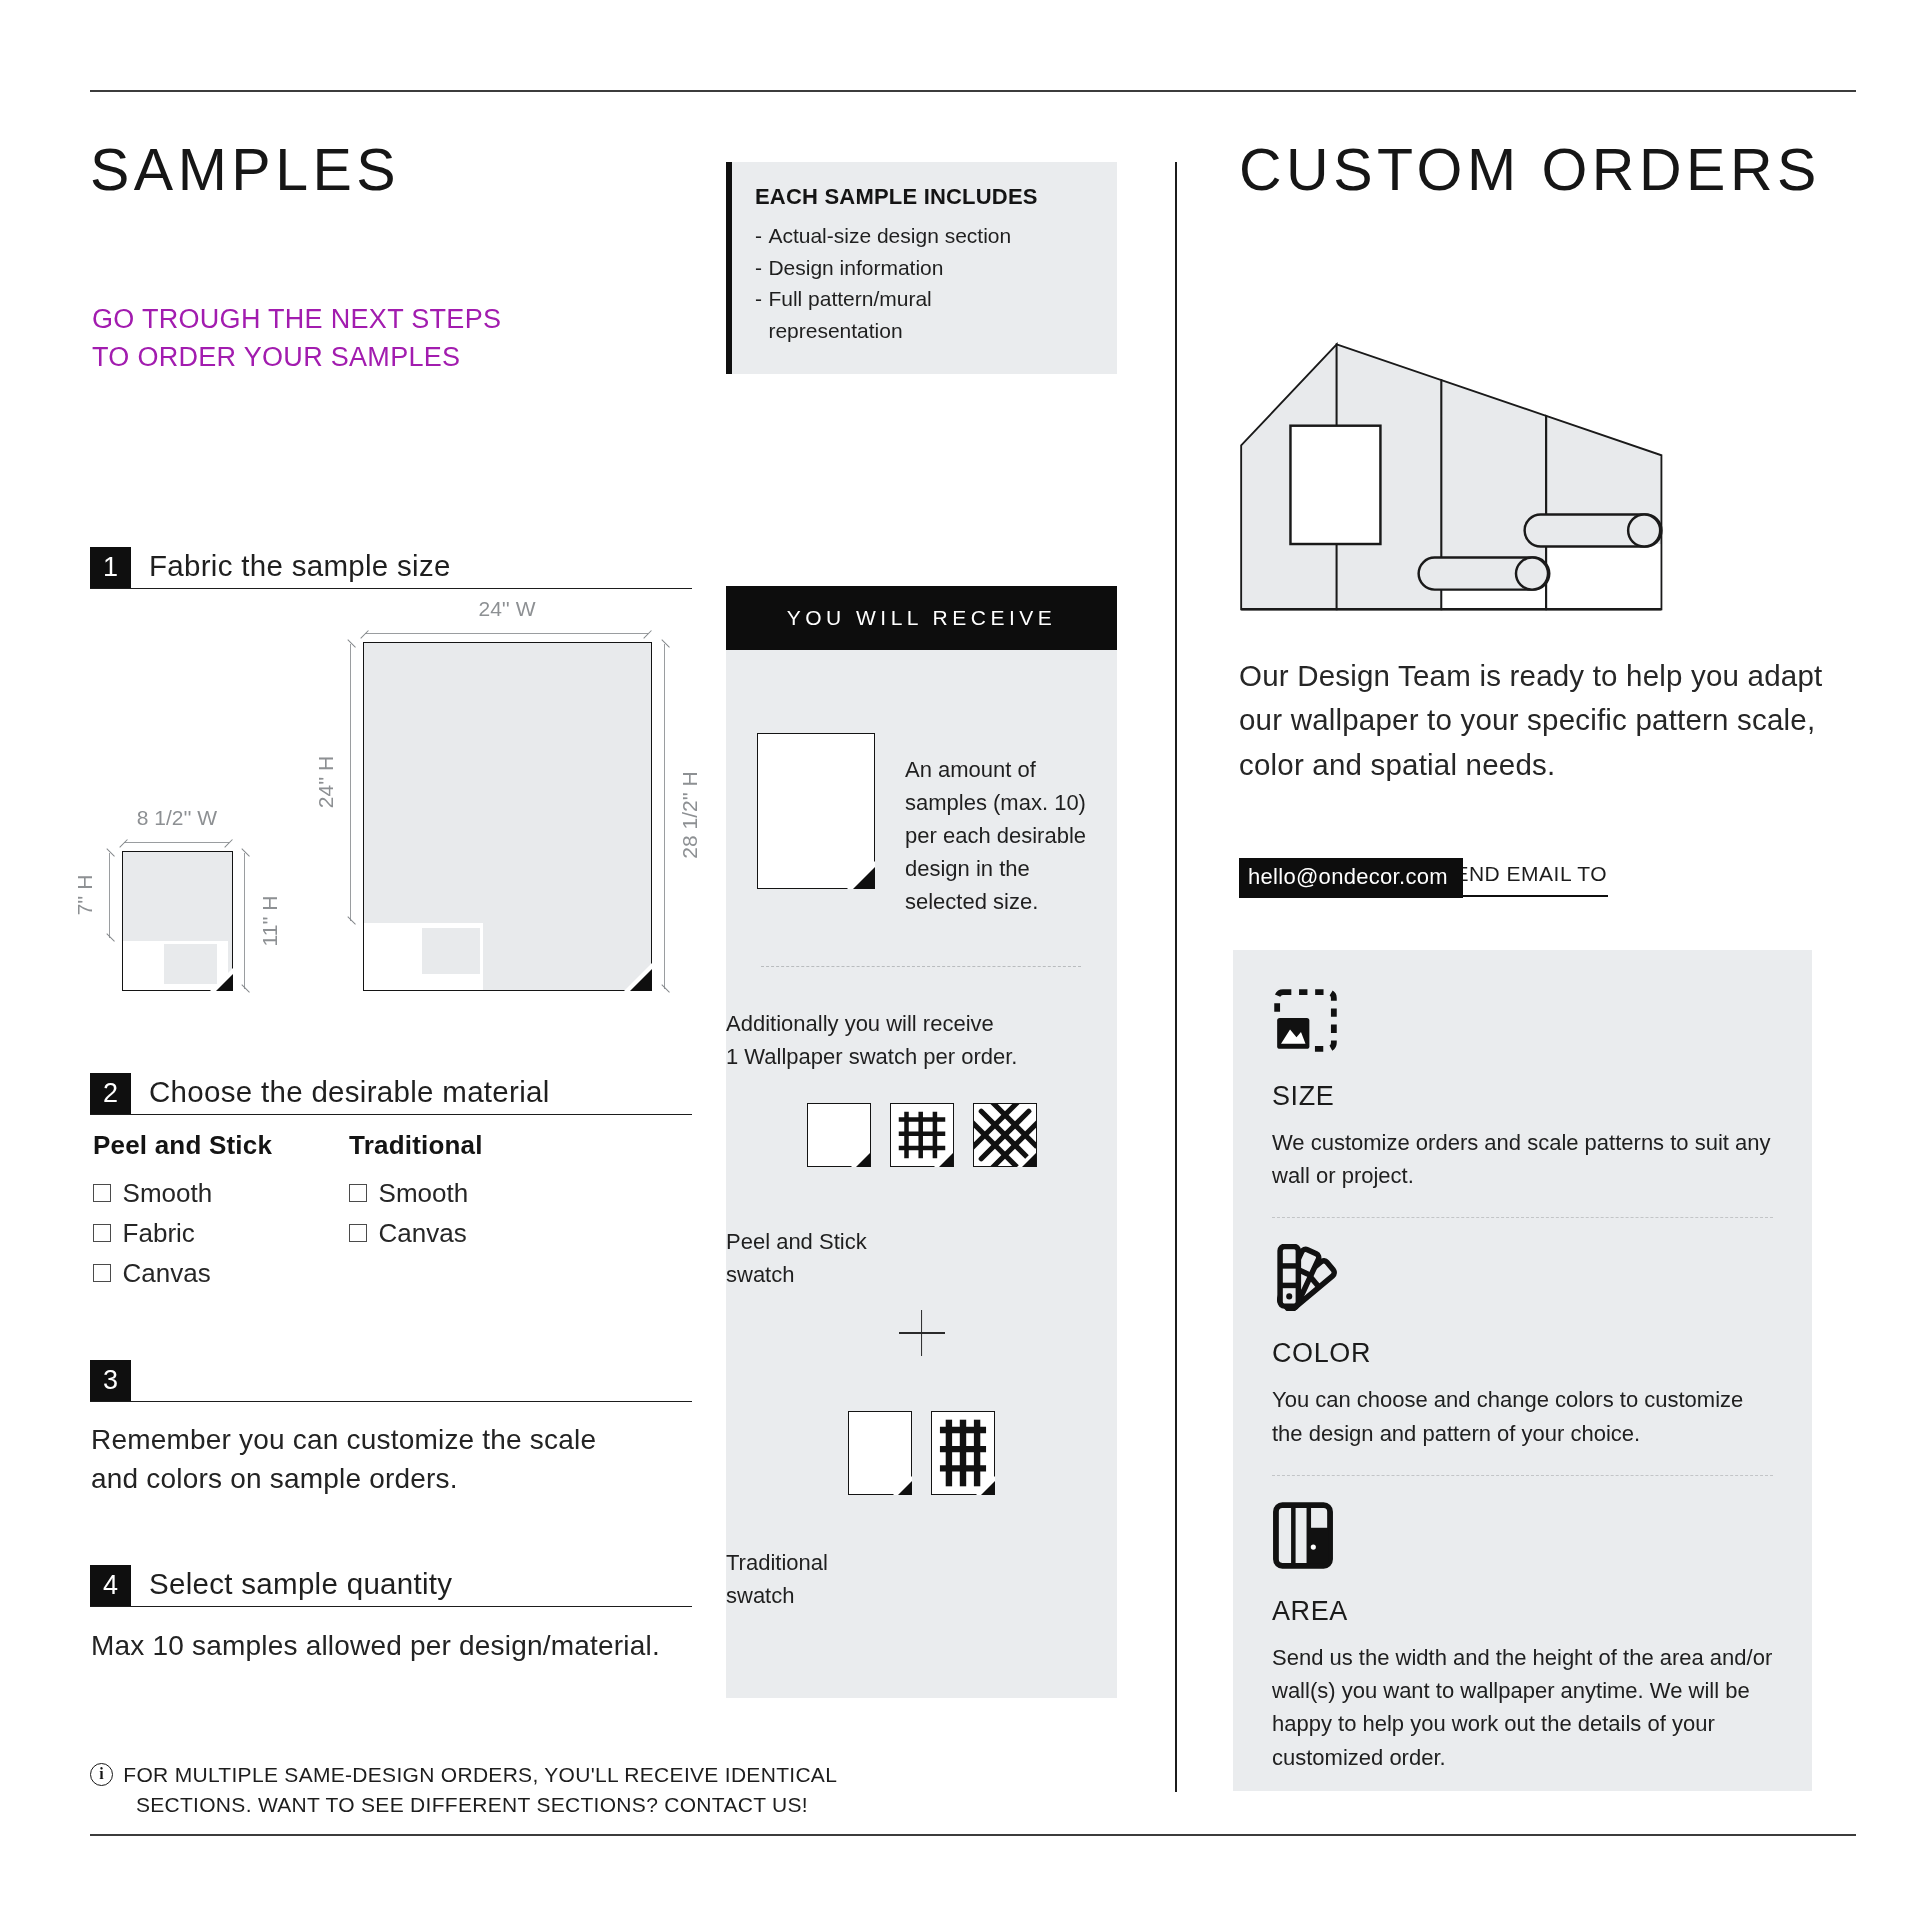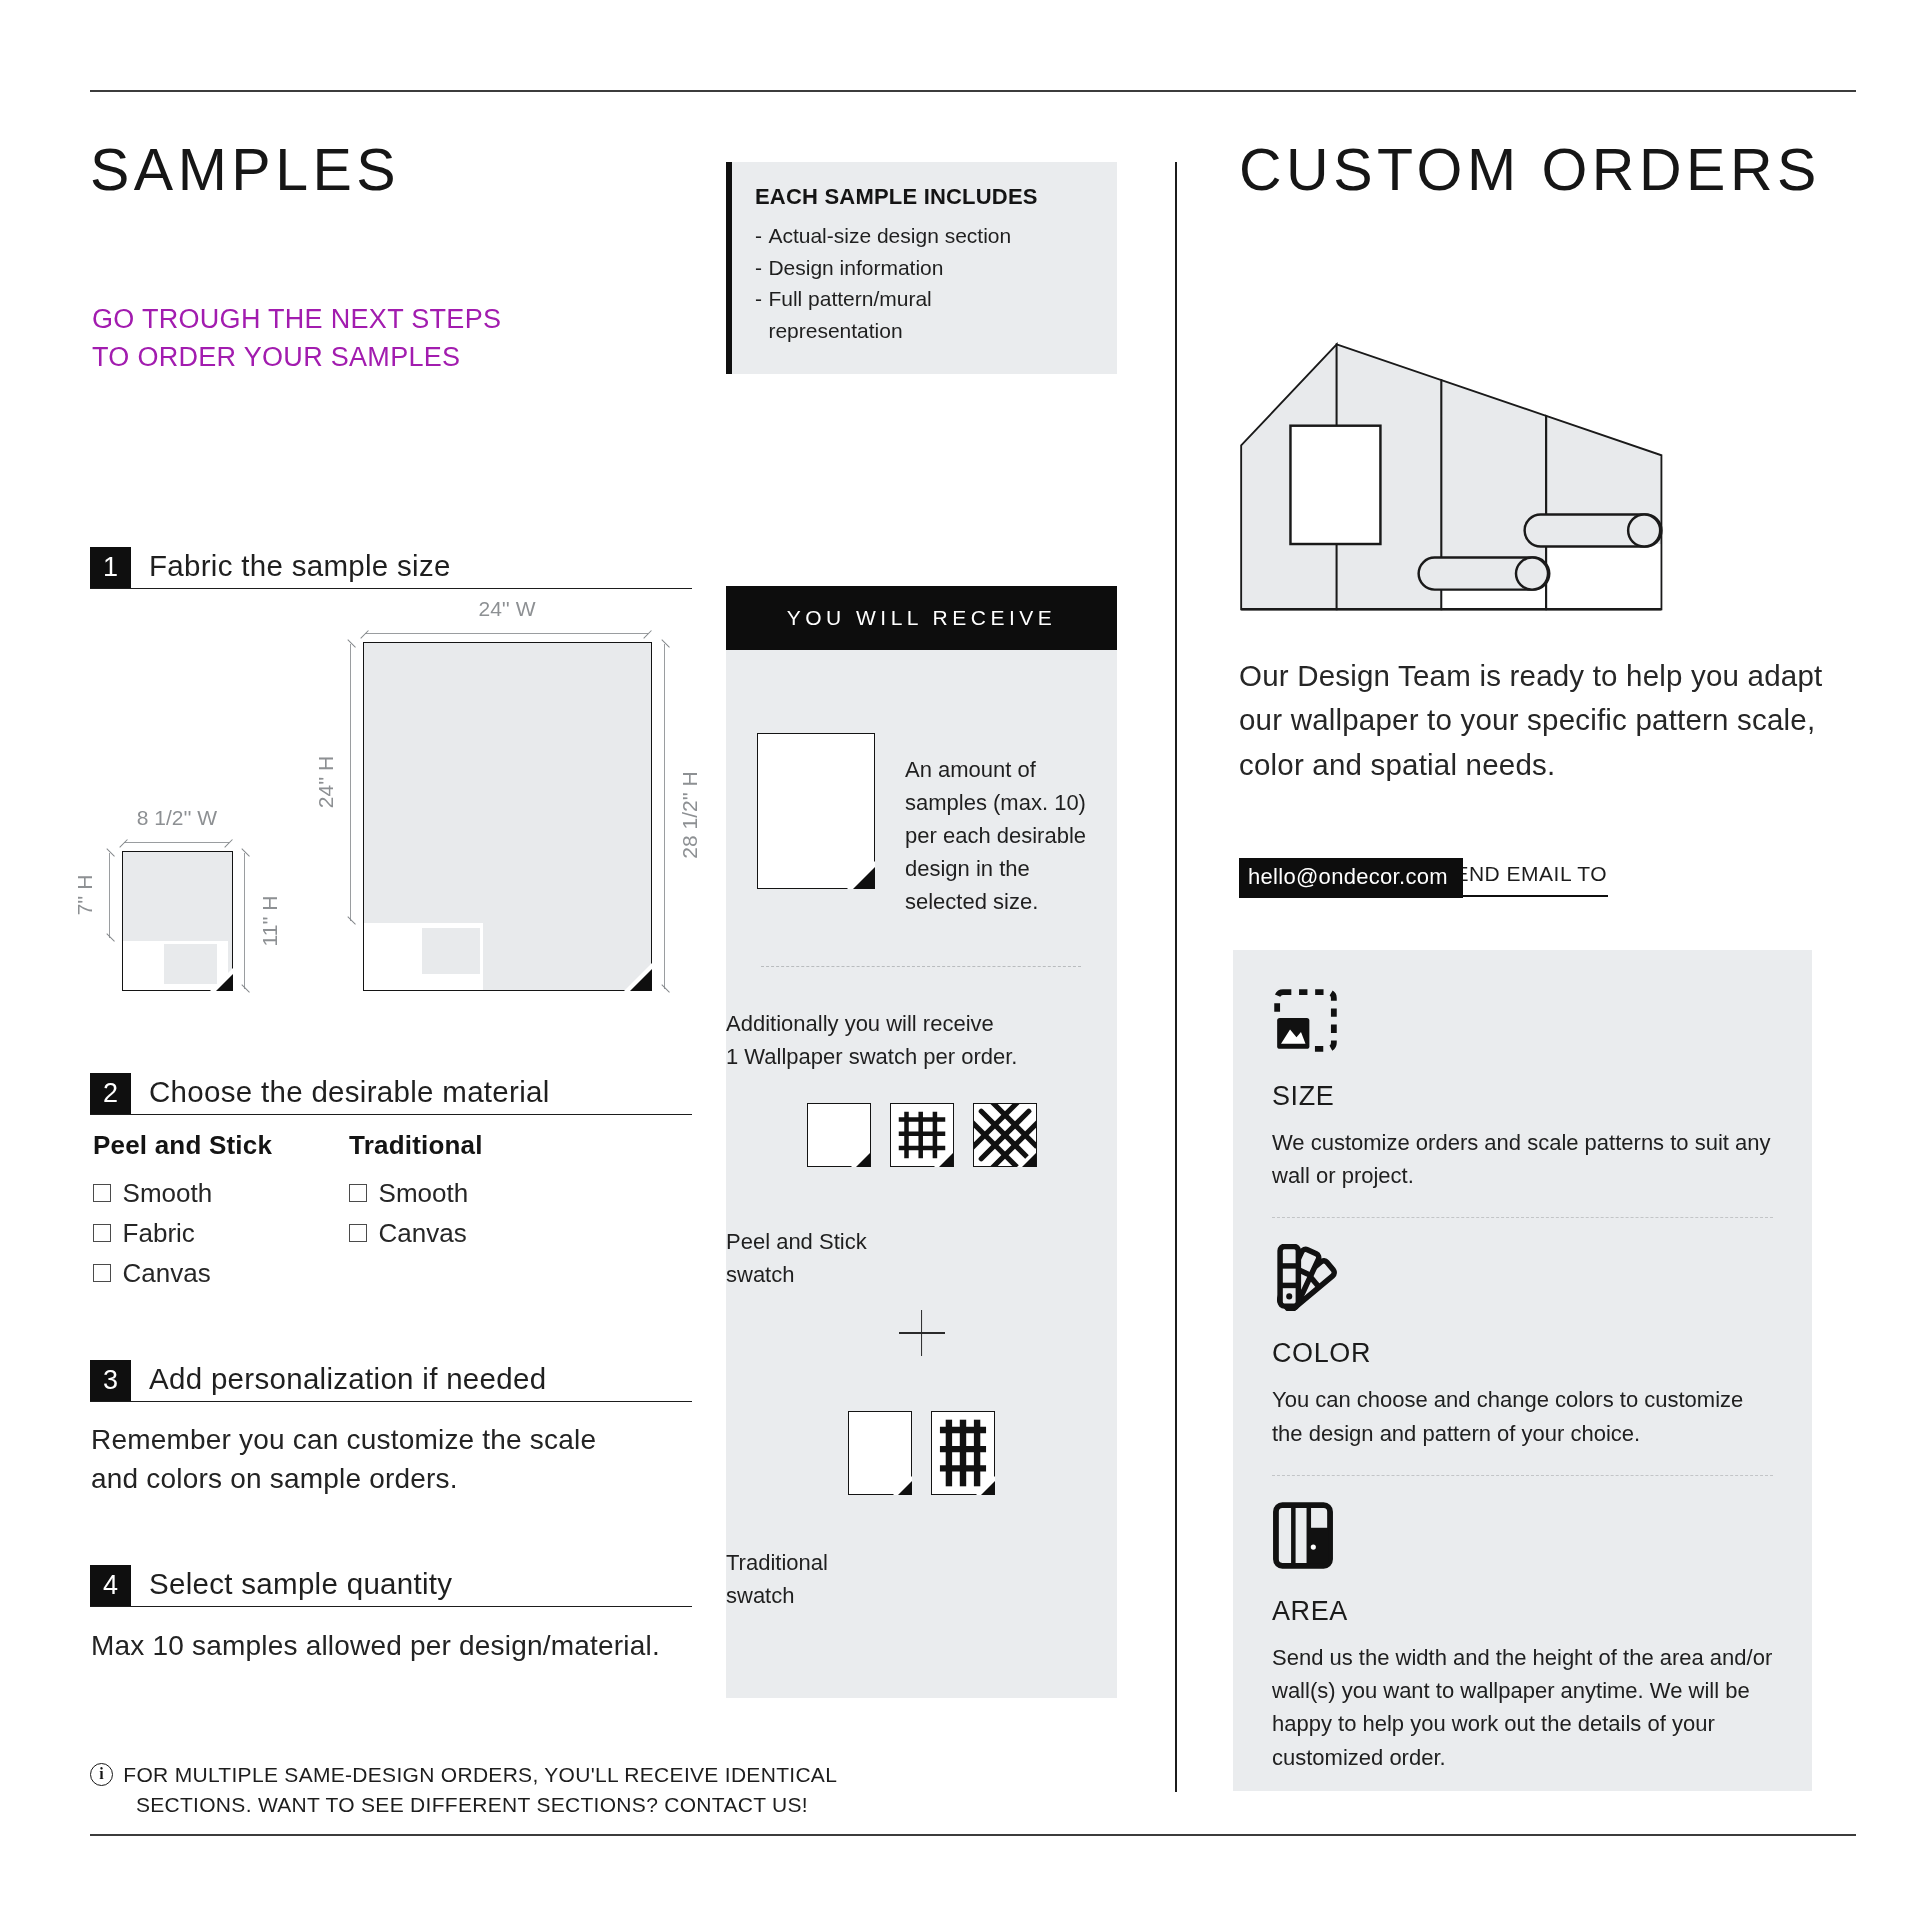--- a/index.html
+++ b/index.html
@@ -206,21 +206,20 @@
       <span class="lab">Smooth</span>
     </div>
     <div class="opt">
       <span class="cbx"></span>
       <span class="lab">Canvas</span>
     </div>
   </div>
 
   <div class="step" style="top:1360px;">
     <div class="badge">3</div>
-    <div class="stitle">Add personalization if needed</div>
   </div>
   <div class="note" style="top:1420px;width:533px;">Remember you can customize the scale and colors on sample orders.</div>
 
   <div class="step" style="top:1565px;">
     <div class="badge">4</div>
     <div class="stitle">Select sample quantity</div>
   </div>
   <div class="note" style="top:1626px;width:629px;">Max 10 samples allowed per design/material.</div>
 
   <div class="footnote">

